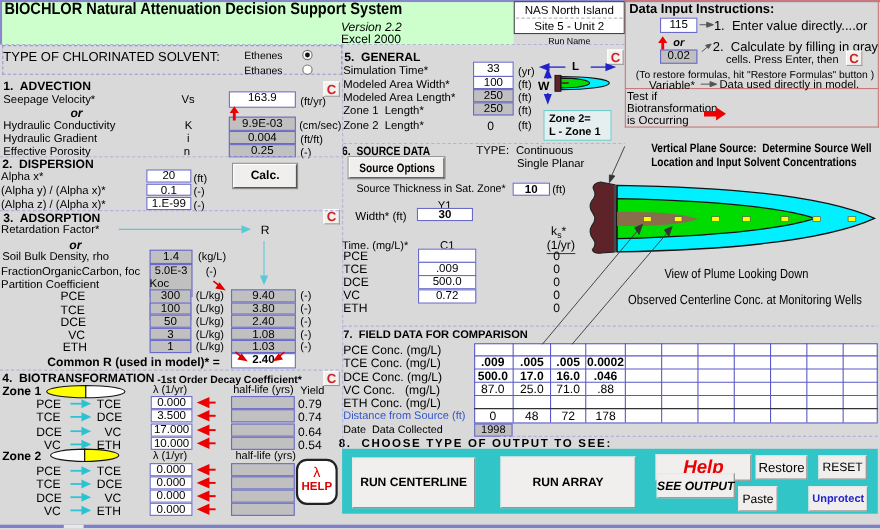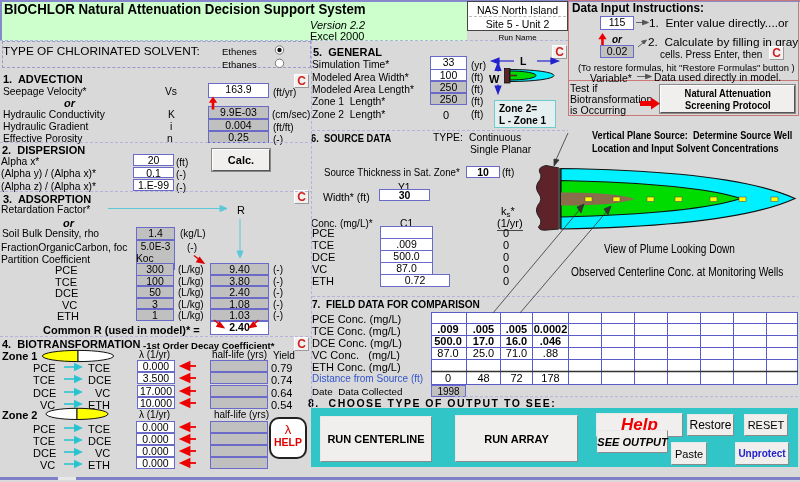--- a/index.html
+++ b/index.html
@@ -49,23 +49,20 @@
 <div class="inp ginp" style="left:600px;top:45px;width:34px;height:13px">0.02</div>
 <div class="lbl" style="left:660px;top:49px;font-size:10px">cells. Press Enter, then</div>
 <div class="cbtn" style="left:769px;top:46px">C</div>
 <div class="lbl" style="left:578px;top:62px;font-size:9.4px">(To restore formulas, hit "Restore Formulas" button )</div>
 <div class="lbl" style="left:590px;top:72px;font-size:10.5px">Variable*</div>
 <div class="lbl" style="left:654px;top:72px;font-size:10.3px">Data used directly in model.</div>
 
 <div class="lbl" style="left:570px;top:82px;font-size:10.5px">Test if</div>
 <div class="lbl" style="left:570px;top:93px;font-size:10.5px">Biotransformation</div>
 <div class="lbl" style="left:570px;top:104px;font-size:10.5px">is Occurring</div>
-<div class="btn" style="left:660px;top:85px;width:135px;height:28px">
- <div class="b" style="font-size:11px;line-height:12.5px;transform:scaleX(0.85)">Natural Attenuation<br>Screening Protocol</div>
-    </div>
 
 <div style="position:absolute;left:2px;top:41px;width:309px;height:27px;border:1px dashed #9999CC;box-sizing:border-box"></div>
 <div class="lbl" style="left:3px;top:45px;font-size:11.8px">TYPE OF CHLORINATED SOLVENT:</div>
 <div class="lbl" style="left:222px;top:46px;font-size:9.5px">Ethenes</div>
 <div class="lbl" style="left:222px;top:59px;font-size:9.5px">Ethanes</div>
 
 <div class="lbl b" style="left:3px;top:73px">1.  ADVECTION</div>
 <div class="cbtn" style="left:294px;top:74px">C</div>
 <div class="lbl" style="left:3px;top:86px;font-size:10.3px">Seepage Velocity*</div>
 <div class="lbl" style="left:165px;top:86px;font-size:10.3px">Vs</div>
@@ -214,44 +211,47 @@
 <div class="lbl b" style="left:489px;top:73px;font-size:11px">W</div>
 <div style="position:absolute;left:494px;top:100px;width:62px;height:28px;background:#E6EFEF;border:1px solid #70CCCC;box-sizing:border-box"></div>
 <div class="lbl b" style="left:499px;top:103px;font-size:10px">Zone 2=</div>
 <div class="lbl b" style="left:499px;top:115px;font-size:10px">L - Zone 1</div>
 <div class="cbtn" style="left:552px;top:45px">C</div>
 
 <div class="lbl b" style="left:311px;top:132px;font-size:11px;transform:scaleX(0.85);transform-origin:0 0">6.  SOURCE DATA</div>
 <div class="lbl" style="left:433px;top:132px;font-size:10.3px">TYPE:</div>
 <div class="lbl" style="left:469px;top:132px;font-size:10.3px">Continuous</div>
 <div class="lbl" style="left:470px;top:144px;font-size:10.3px">Single Planar</div>
+<div class="btn" style="left:317px;top:143px;width:87px;height:19px">
+      <span class="b" style="font-size:11px;transform:scaleX(0.84)">Source Options</span>
+    </div>
 <div class="lbl" style="left:324px;top:167px;font-size:10px;transform:scaleX(0.97);transform-origin:0 0">Source Thickness in Sat. Zone*</div>
 <div class="inp b" style="left:466px;top:166px;width:34px;height:12px">10</div>
 <div class="lbl" style="left:502px;top:167px;font-size:10px">(ft)</div>
 <div class="lbl" style="left:398px;top:182px;font-size:10.3px">Y1</div>
 <div class="lbl" style="left:323px;top:191px;font-size:10.5px">Width* (ft)</div>
 <div class="inp b" style="left:379px;top:189px;width:51px;height:12px">30</div>
 <div class="lbl" style="left:501px;top:205px">k<span style="font-size:8px;vertical-align:-2px">s</span>*</div>
 <div class="lbl" style="left:497px;top:217px;border-bottom:1px solid #444;padding-bottom:1px">(1/yr)</div>
-<div class="lbl" style="left:311px;top:218px;font-size:10px">Conc. (mg/L)*</div>
+<div class="lbl" style="left:311px;top:218px;font-size:10px">Time. (mg/L)*</div>
 <div class="lbl" style="left:400px;top:218px;font-size:10.3px">C1</div>
 <div class="lbl" style="left:312px;top:227px">PCE</div>
 <div class="inp" style="left:380px;top:226px;width:53px;height:13px"></div>
 <div class="lbl" style="left:503px;top:227px">0</div>
 <div class="lbl" style="left:312px;top:239px">TCE</div>
 <div class="inp" style="left:380px;top:238px;width:53px;height:13px">.009</div>
 <div class="lbl" style="left:503px;top:239px">0</div>
 <div class="lbl" style="left:312px;top:251px">DCE</div>
 <div class="inp" style="left:380px;top:250px;width:53px;height:13px">500.0</div>
 <div class="lbl" style="left:503px;top:251px">0</div>
 <div class="lbl" style="left:312px;top:263px">VC</div>
 <div class="inp" style="left:380px;top:262px;width:53px;height:13px">87.0</div>
 <div class="lbl" style="left:503px;top:263px">0</div>
 <div class="lbl" style="left:312px;top:275px">ETH</div>
-<div class="inp" style="left:380px;top:274px;width:70px;height:13px">0.72</div>
+<div class="inp" style="left:380px;top:263px;width:53px;height:13px">0.72</div>
 <div class="lbl" style="left:503px;top:275px">0</div>
 
 <div class="lbl b" style="left:312px;top:299px;font-size:10.1px">7.  FIELD DATA FOR COMPARISON</div>
 <div class="lbl" style="left:312px;top:313px">PCE Conc. (mg/L)</div>
 <div class="lbl" style="left:312px;top:325px">TCE Conc. (mg/L)</div>
 <div class="lbl" style="left:312px;top:337px">DCE Conc. (mg/L)</div>
 <div class="lbl" style="left:312px;top:349px">VC Conc.   (mg/L)</div>
 <div class="lbl" style="left:312px;top:361px">ETH Conc. (mg/L)</div>
 <div class="lbl" style="left:312px;top:373px;color:#3355CC;font-size:10px">Distance from Source (ft)</div>
 <div class="lbl" style="left:312px;top:386px;font-size:9.8px">Date  Data Collected</div>

